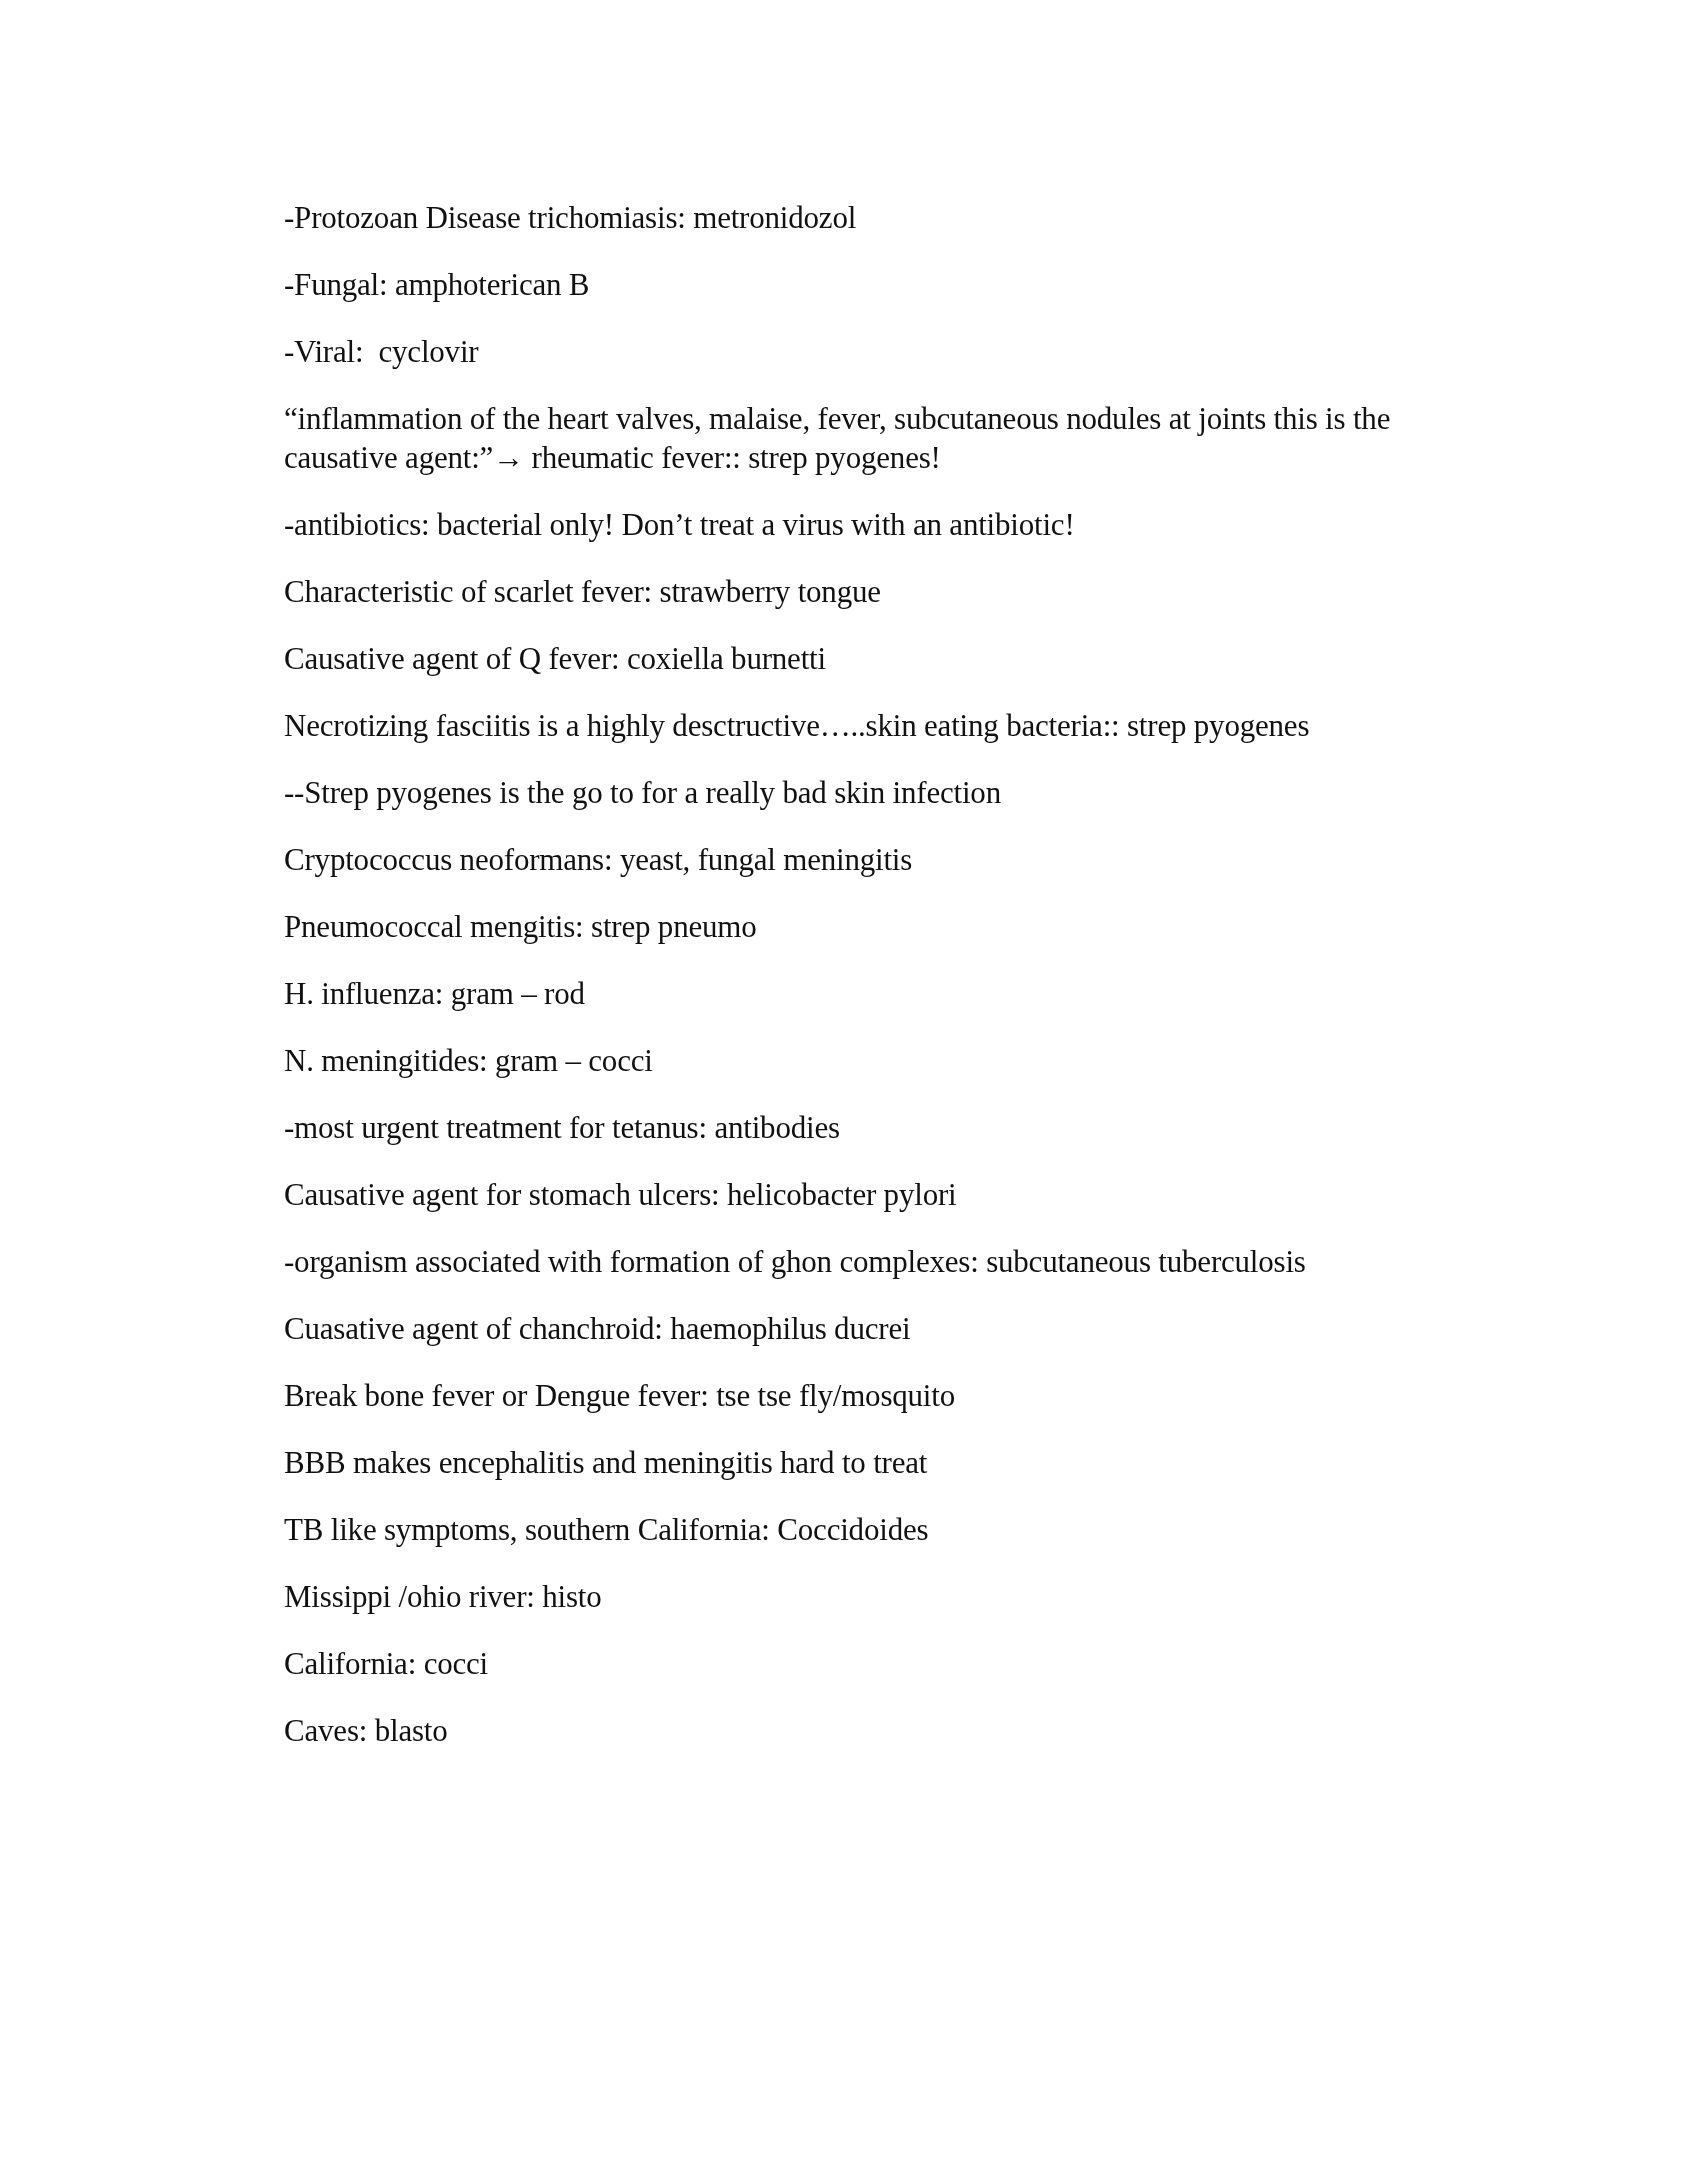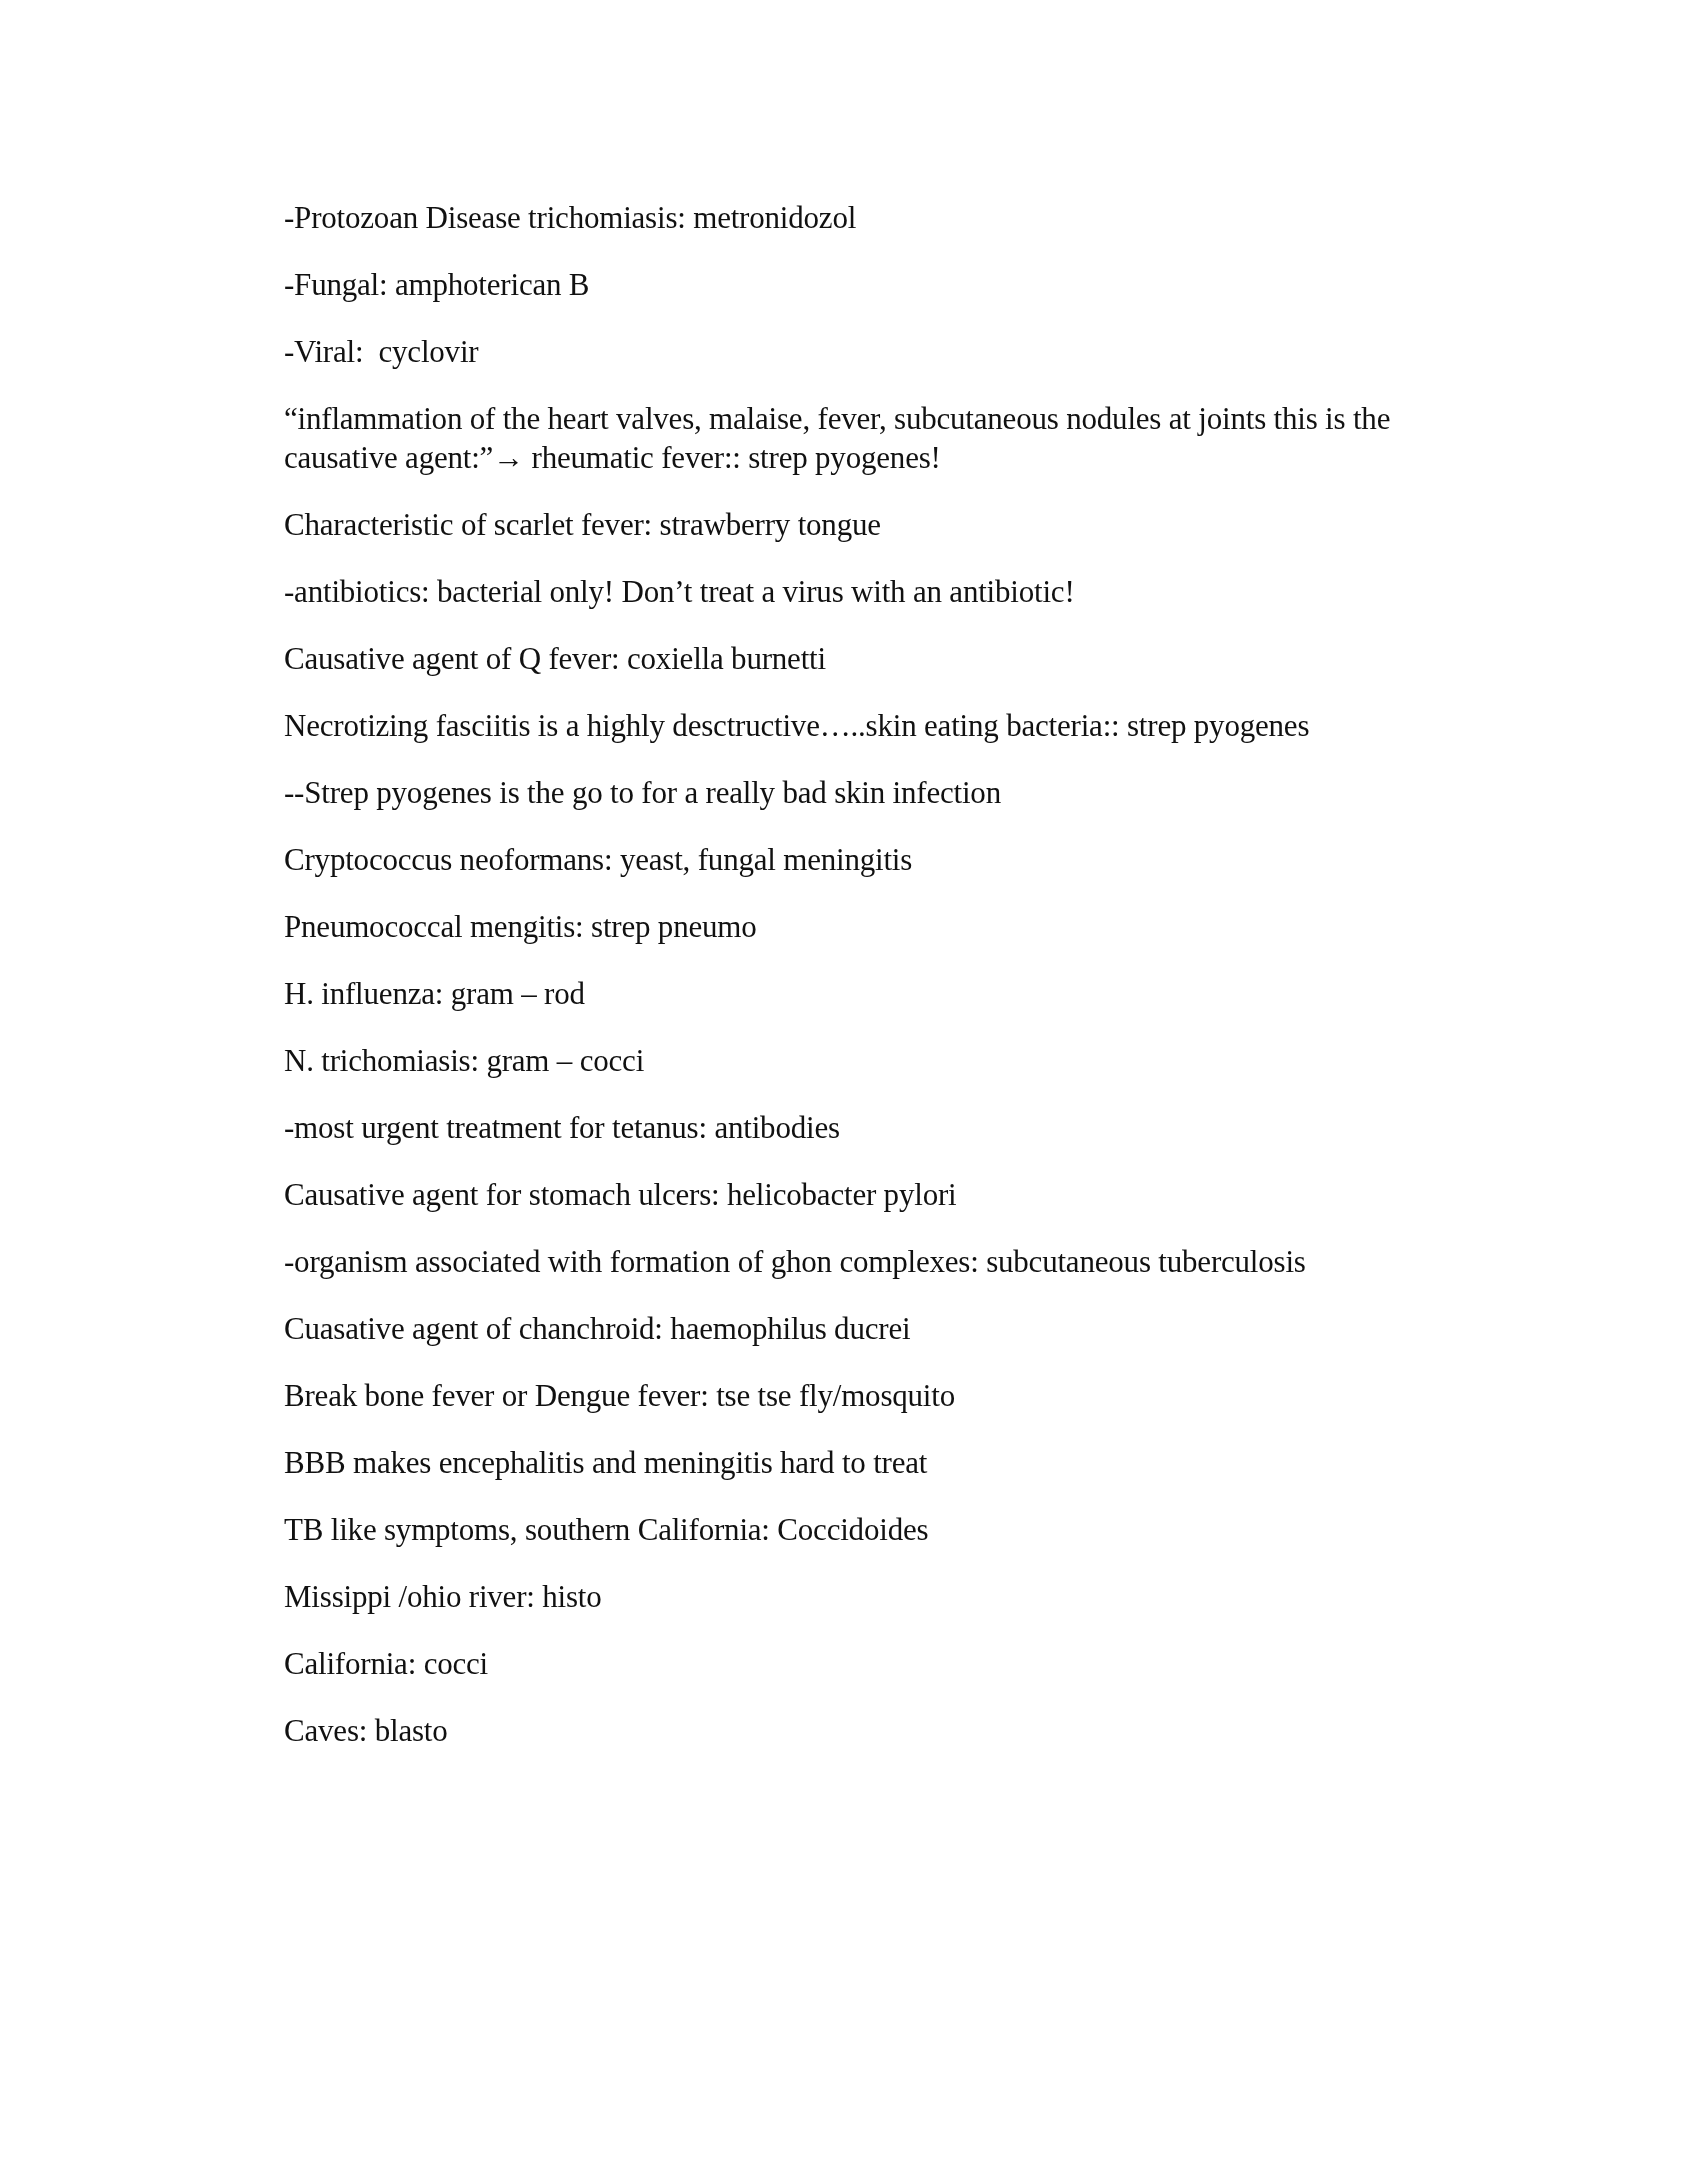--- a/index.html
+++ b/index.html
@@ -39,29 +39,29 @@
   </style>
 </head>
 <body>
 
 <div class="page">
   <div class="content">
     <p class="line">-Protozoan Disease trichomiasis: metronidozol</p>
     <p class="line">-Fungal: amphoterican B</p>
     <p class="line">-Viral:  cyclovir</p>
     <p class="line">“inflammation of the heart valves, malaise, fever, subcutaneous nodules at joints this is the causative agent:”→ rheumatic fever:: strep pyogenes!</p>
+    <p class="line">-antibiotics: bacterial only! Don’t treat a virus with an antibiotic!</p>
     <p class="line">Characteristic of scarlet fever: strawberry tongue</p>
-    <p class="line">-antibiotics: bacterial only! Don’t treat a virus with an antibiotic!</p>
     <p class="line">Causative agent of Q fever: coxiella burnetti</p>
     <p class="line">Necrotizing fasciitis is a highly desctructive…..skin eating bacteria:: strep pyogenes</p>
     <p class="line">--Strep pyogenes is the go to for a really bad skin infection</p>
     <p class="line">Cryptococcus neoformans: yeast, fungal meningitis</p>
     <p class="line">Pneumococcal mengitis: strep pneumo</p>
     <p class="line">H. influenza: gram – rod</p>
-    <p class="line">N. trichomiasis: gram – cocci</p>
+    <p class="line">N. meningitides: gram – cocci</p>
     <p class="line">-most urgent treatment for tetanus: antibodies</p>
     <p class="line">Causative agent for stomach ulcers: helicobacter pylori</p>
     <p class="line">-organism associated with formation of ghon complexes: subcutaneous tuberculosis</p>
     <p class="line">Cuasative agent of chanchroid: haemophilus ducrei</p>
     <p class="line">Break bone fever or Dengue fever: tse tse fly/mosquito</p>
     <p class="line">BBB makes encephalitis and meningitis hard to treat</p>
     <p class="line">TB like symptoms, southern California: Coccidoides</p>
     <p class="line">Missippi /ohio river: histo</p>
     <p class="line">California: cocci</p>
     <p class="line">Caves: blasto</p>

